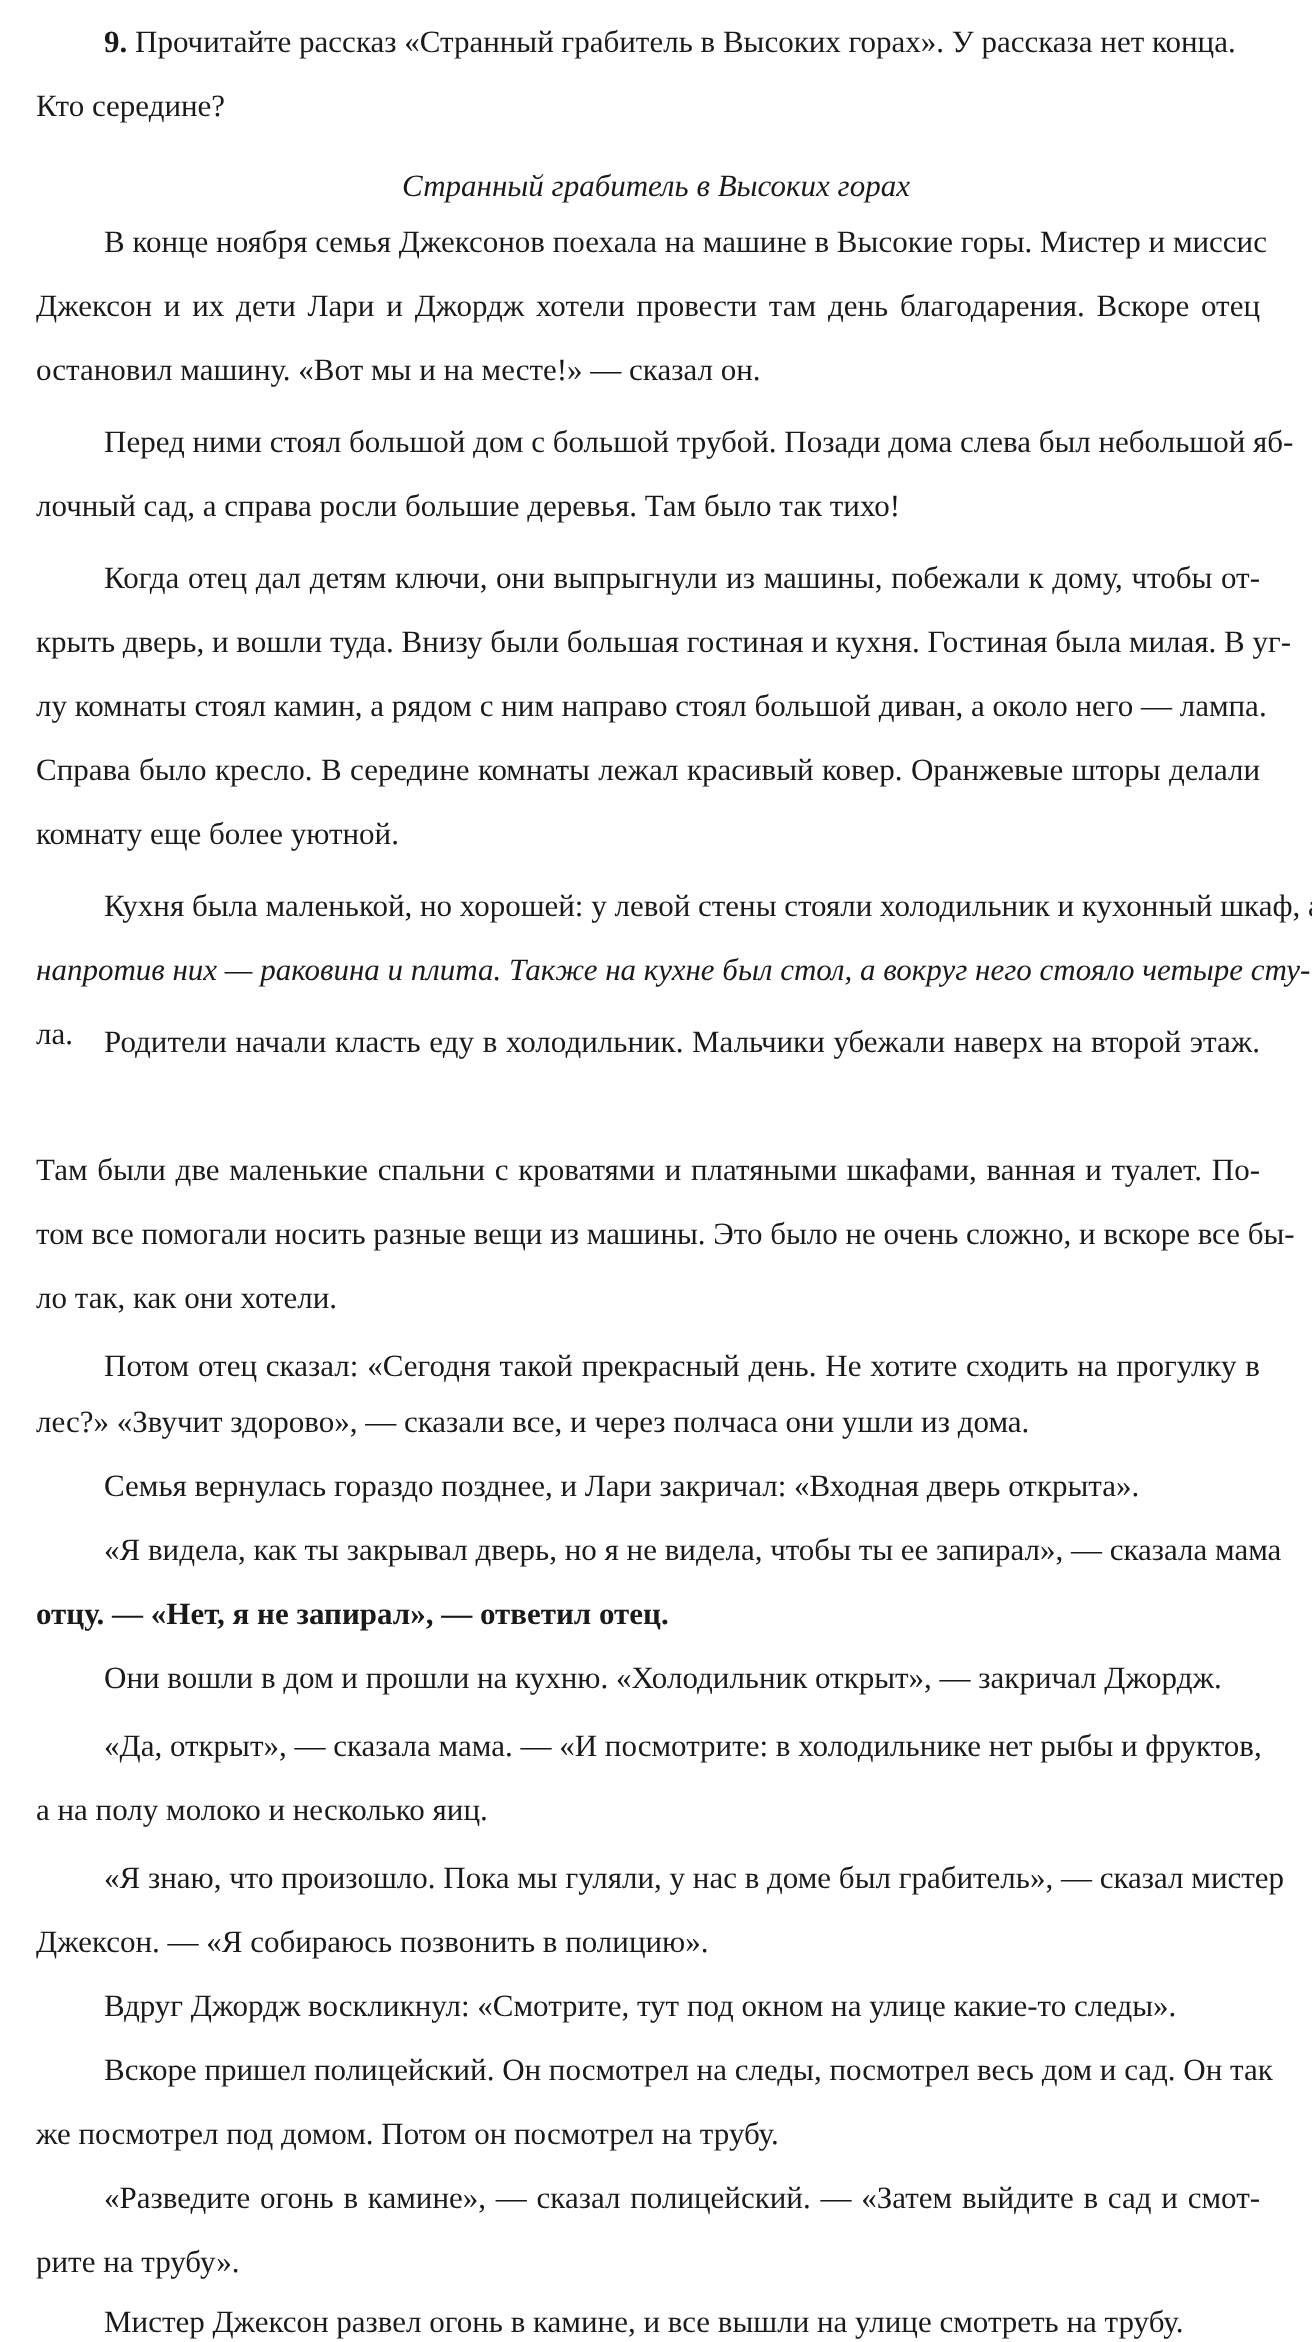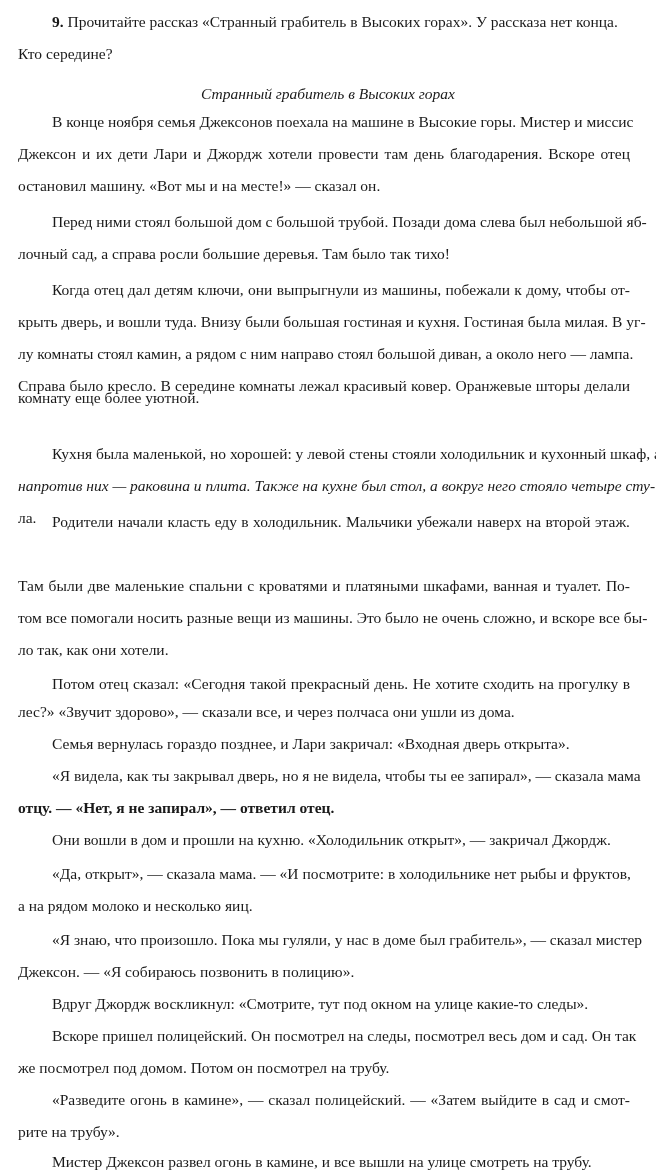--- a/index.html
+++ b/index.html
@@ -47,36 +47,36 @@
   <div id="story-body">
       <div class="line indent justify" style="top: 112px;">В конце ноября семья Джексонов поехала на машине в Высокие горы. Мистер и миссис</div>
       <div class="line justify" style="top: 144px;">Джексон и их дети Лари и Джордж хотели провести там день благодарения. Вскоре отец</div>
       <div class="line" style="top: 176px;">остановил машину. «Вот мы и на месте!» — сказал он.</div>
       <div class="line indent justify" style="top: 212px;">Перед ними стоял большой дом с большой трубой. Позади дома слева был небольшой яб-</div>
       <div class="line" style="top: 244px;">лочный сад, а справа росли большие деревья. Там было так тихо!</div>
       <div class="line indent justify" style="top: 280px;">Когда отец дал детям ключи, они выпрыгнули из машины, побежали к дому, чтобы от-</div>
       <div class="line justify" style="top: 312px;">крыть дверь, и вошли туда. Внизу были большая гостиная и кухня. Гостиная была милая. В уг-</div>
       <div class="line justify" style="top: 344px;">лу комнаты стоял камин, а рядом с ним направо стоял большой диван, а около него — лампа.</div>
       <div class="line justify" style="top: 376px;">Справа было кресло. В середине комнаты лежал красивый ковер. Оранжевые шторы делали</div>
-      <div class="line" style="top: 388px;">комнату еще более уютной.</div>
+      <div class="line" style="top: 408px;">комнату еще более уютной.</div>
       <div class="line indent justify" style="top: 444px;">Кухня была маленькой, но хорошей: у левой стены стояли холодильник и кухонный шкаф, а</div>
       <div class="line justify" style="top: 476px; font-style: italic;">напротив них — раковина и плита. Также на кухне был стол, а вокруг него стояло четыре сту-</div>
       <div class="line" style="top: 508px;">ла.</div>
       <div class="line indent justify" style="top: 512px;">Родители начали класть еду в холодильник. Мальчики убежали наверх на второй этаж.</div>
       <div class="line justify" style="top: 576px;">Там были две маленькие спальни с кроватями и платяными шкафами, ванная и туалет. По-</div>
       <div class="line justify" style="top: 608px;">том все помогали носить разные вещи из машины. Это было не очень сложно, и вскоре все бы-</div>
       <div class="line" style="top: 640px;">ло так, как они хотели.</div>
       <div class="line indent justify" style="top: 674px;">Потом отец сказал: «Сегодня такой прекрасный день. Не хотите сходить на прогулку в</div>
       <div class="line" style="top: 702px;">лес?» «Звучит здорово», — сказали все, и через полчаса они ушли из дома.</div>
       <div class="line indent" style="top: 734px;">Семья вернулась гораздо позднее, и Лари закричал: «Входная дверь открыта».</div>
       <div class="line indent justify" style="top: 766px;">«Я видела, как ты закрывал дверь, но я не видела, чтобы ты ее запирал», — сказала мама</div>
       <div class="line" style="top: 798px; font-weight: bold;">отцу. — «Нет, я не запирал», — ответил отец.</div>
       <div class="line indent" style="top: 830px;">Они вошли в дом и прошли на кухню. «Холодильник открыт», — закричал Джордж.</div>
       <div class="line indent justify" style="top: 864px;">«Да, открыт», — сказала мама. — «И посмотрите: в холодильнике нет рыбы и фруктов,</div>
-      <div class="line" style="top: 896px;">а на рядом молоко и несколько яиц.</div>
+      <div class="line" style="top: 896px;">а на полу молоко и несколько яиц.</div>
       <div class="line indent justify" style="top: 930px;">«Я знаю, что произошло. Пока мы гуляли, у нас в доме был грабитель», — сказал мистер</div>
       <div class="line" style="top: 962px;">Джексон. — «Я собираюсь позвонить в полицию».</div>
       <div class="line indent" style="top: 994px;">Вдруг Джордж воскликнул: «Смотрите, тут под окном на улице какие-то следы».</div>
       <div class="line indent justify" style="top: 1026px;">Вскоре пришел полицейский. Он посмотрел на следы, посмотрел весь дом и сад. Он так</div>
       <div class="line" style="top: 1058px;">же посмотрел под домом. Потом он посмотрел на трубу.</div>
       <div class="line indent justify" style="top: 1090px;">«Разведите огонь в камине», — сказал полицейский. — «Затем выйдите в сад и смот-</div>
       <div class="line" style="top: 1122px;">рите на трубу».</div>
       <div class="line indent" style="top: 1152px;">Мистер Джексон развел огонь в камине, и все вышли на улице смотреть на трубу.</div>
     </div>
 

